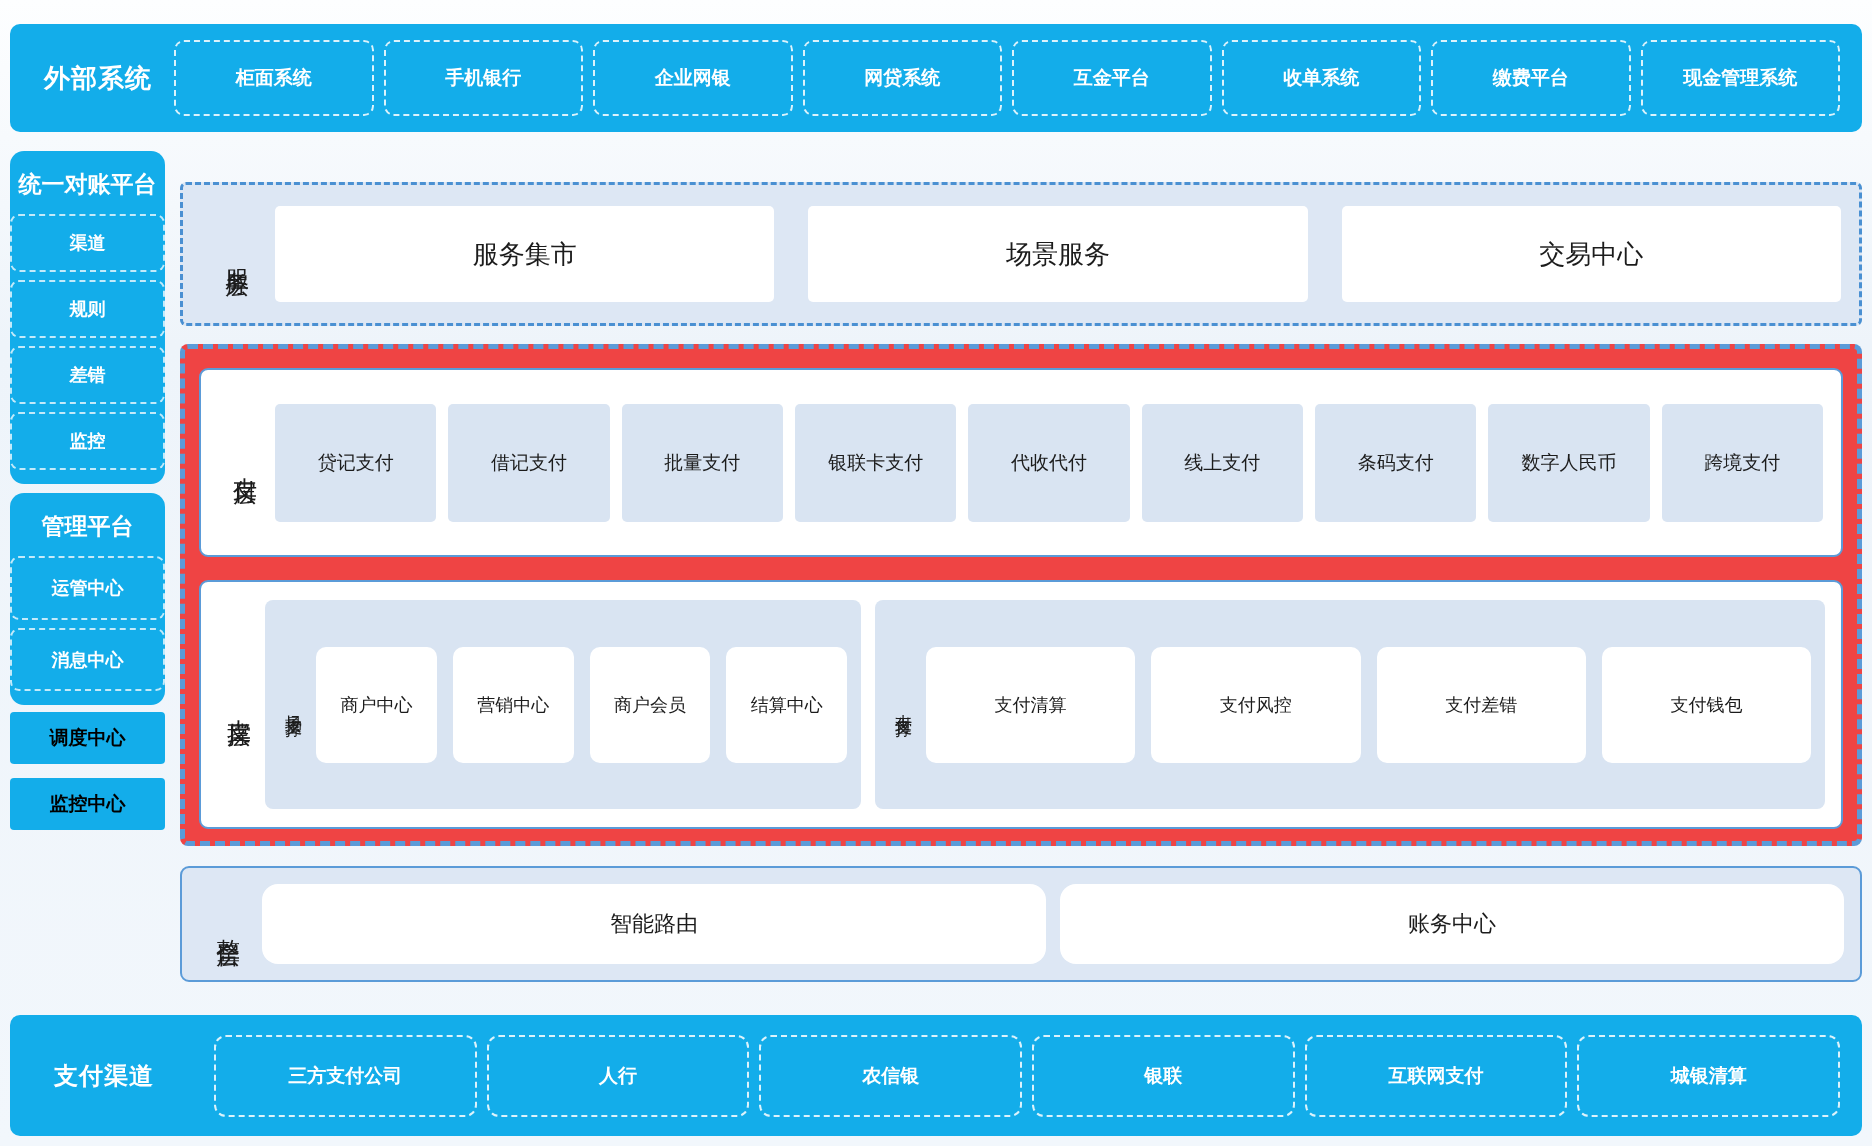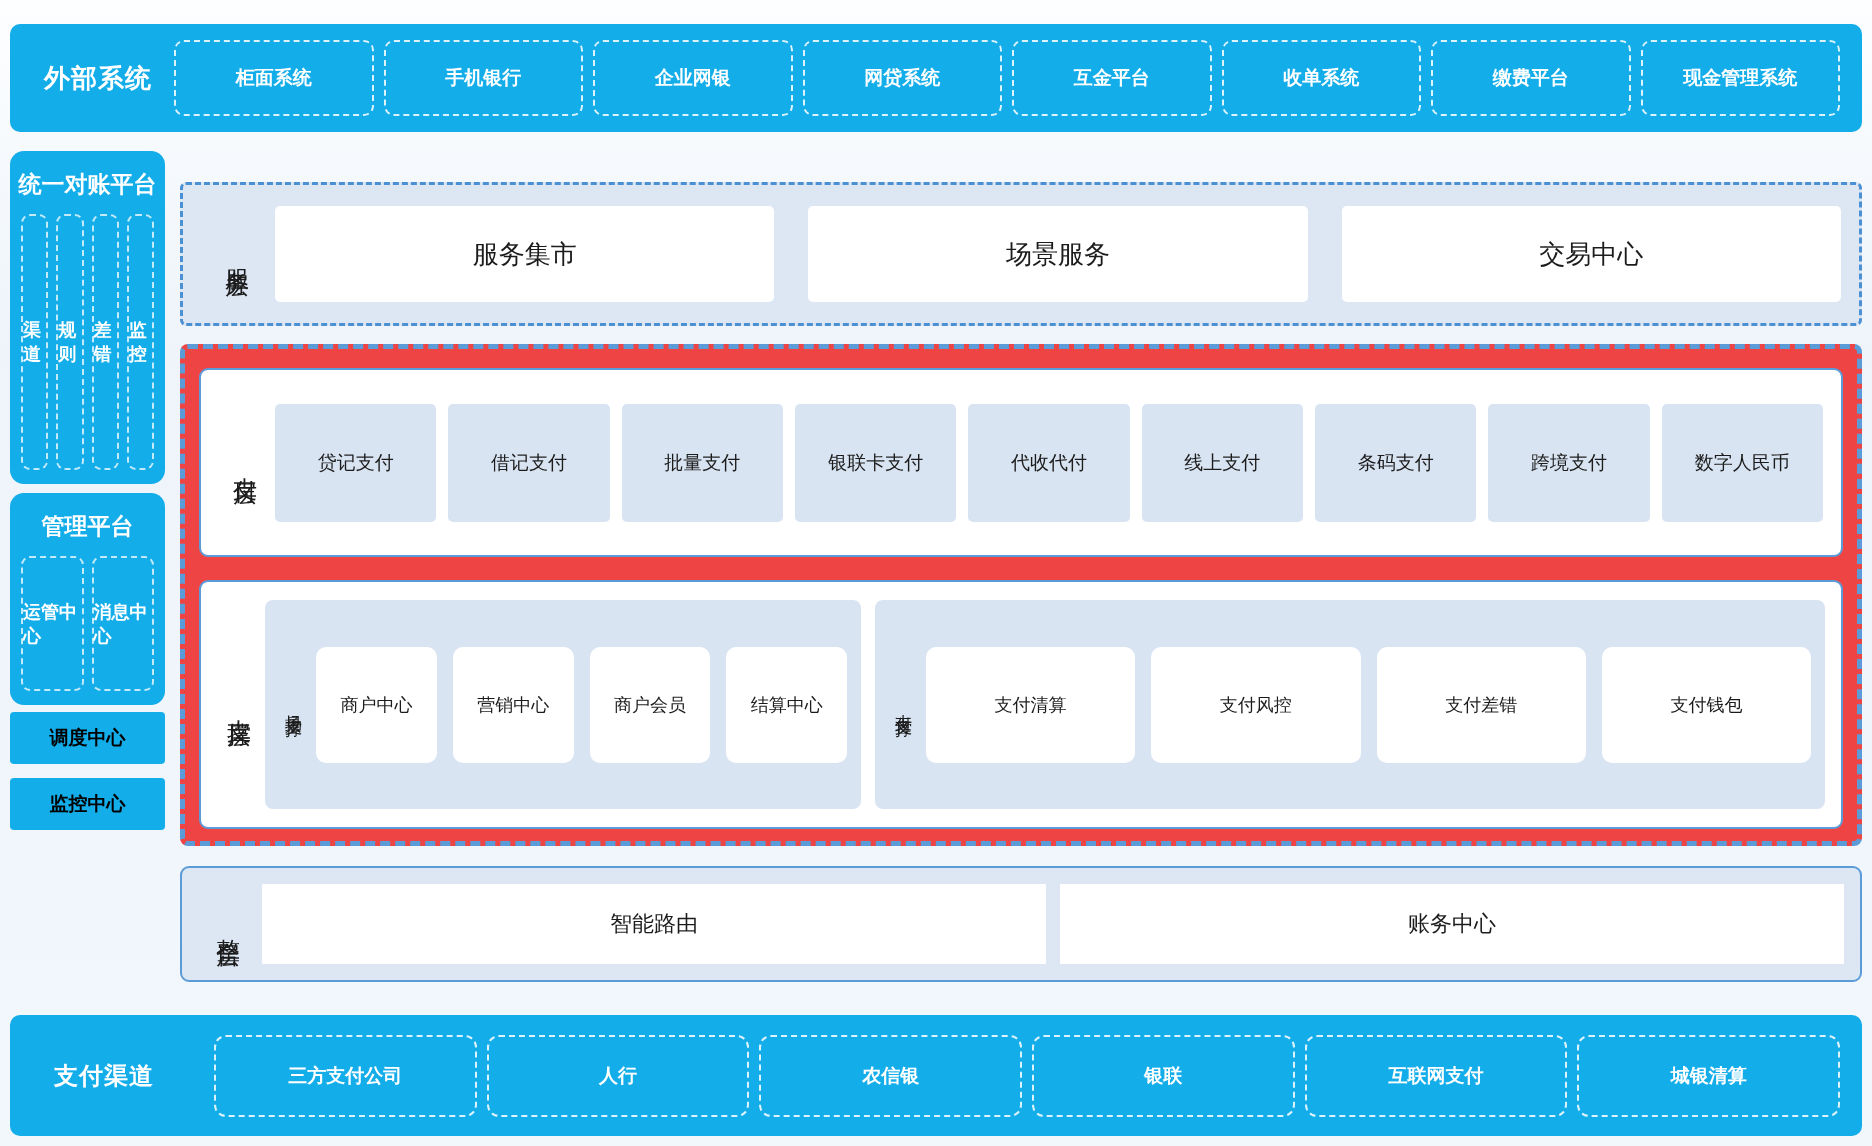--- a/index.html
+++ b/index.html
@@ -39,29 +39,29 @@
   .banner-bottom .banner-item { height: 82px; border-radius: 12px; }
 
   
   .middle { display: flex; margin-top: 19px; flex: 1; }
 
   
   .left-col { width: 155px; flex: 0 0 155px; display: flex; flex-direction: column; margin-right: 15px; }
   .side-block {
     background: #13adea; border-radius: 14px;
     display: flex; flex-direction: column; align-items: center;
-    padding: 18px 11px 14px;
+    padding: 18px 0 14px;
   }
   .side-block.h333 { height: 333px; }
   .side-block.h212 { height: 212px; margin-top: 9px; }
   .side-title {
     color: #fff; font-weight: bold; font-size: 23px; white-space: nowrap;
     margin-bottom: 14px;
   }
-  .side-items { display: flex; flex-direction: row; gap: 8px; width: 100%; flex: 1; }
+  .side-items { display: flex; flex-direction: column; gap: 8px; width: 100%; flex: 1; }
   .side-item {
     flex: 1; width: 100%;
     border: 2px dashed rgba(255,255,255,0.75); border-radius: 9px;
     display: flex; align-items: center; justify-content: center;
     color: #fff; font-size: 18px; font-weight: bold;
   }
   .solid-block {
     background: #13adea; border-radius: 4px; height: 52px; width: 100%;
     display: flex; align-items: center; justify-content: center;
     color: #000000; font-size: 19px; font-weight: bold;
@@ -138,21 +138,21 @@
   .integration-panel {
     margin-top: 20px; height: 116px;
     background: #dde7f4;
     border: 2px solid #5b9bd8; border-radius: 9px;
     display: flex; align-items: center;
     padding: 0 16px 0 0;
   }
   .integration-panel .v-label { margin: 0 22px 0 34px; }
   .integration-boxes { flex: 1; display: flex; gap: 14px; }
   .integration-box {
-    flex: 1; height: 80px; background: #ffffff; border-radius: 1px;
+    flex: 1; height: 80px; background: #ffffff; border-radius: 16px;
     display: flex; align-items: center; justify-content: center;
     font-size: 22px;
   }
 </style>
 </head>
 <body>
 
 <div class="page">
 
   <div class="banner banner-top">
@@ -208,22 +208,22 @@
         <div class="solid-panel payment-panel">
           <div class="v-label">支付层</div>
           <div class="payment-items">
               <div class="payment-item">贷记支付</div>
               <div class="payment-item">借记支付</div>
               <div class="payment-item">批量支付</div>
               <div class="payment-item">银联卡支付</div>
               <div class="payment-item">代收代付</div>
               <div class="payment-item">线上支付</div>
               <div class="payment-item">条码支付</div>
+              <div class="payment-item">数字人民币</div>
               <div class="payment-item">跨境支付</div>
-              <div class="payment-item">数字人民币</div>
             </div>
         </div>
 
         <div class="solid-panel support-panel">
           <div class="v-label">支撑层</div>
           <div class="support-groups">
             <div class="support-group group-scene">
               <div class="v-label">场景支撑</div>
               <div class="support-cards">
                   <div class="support-card">商户中心</div>

